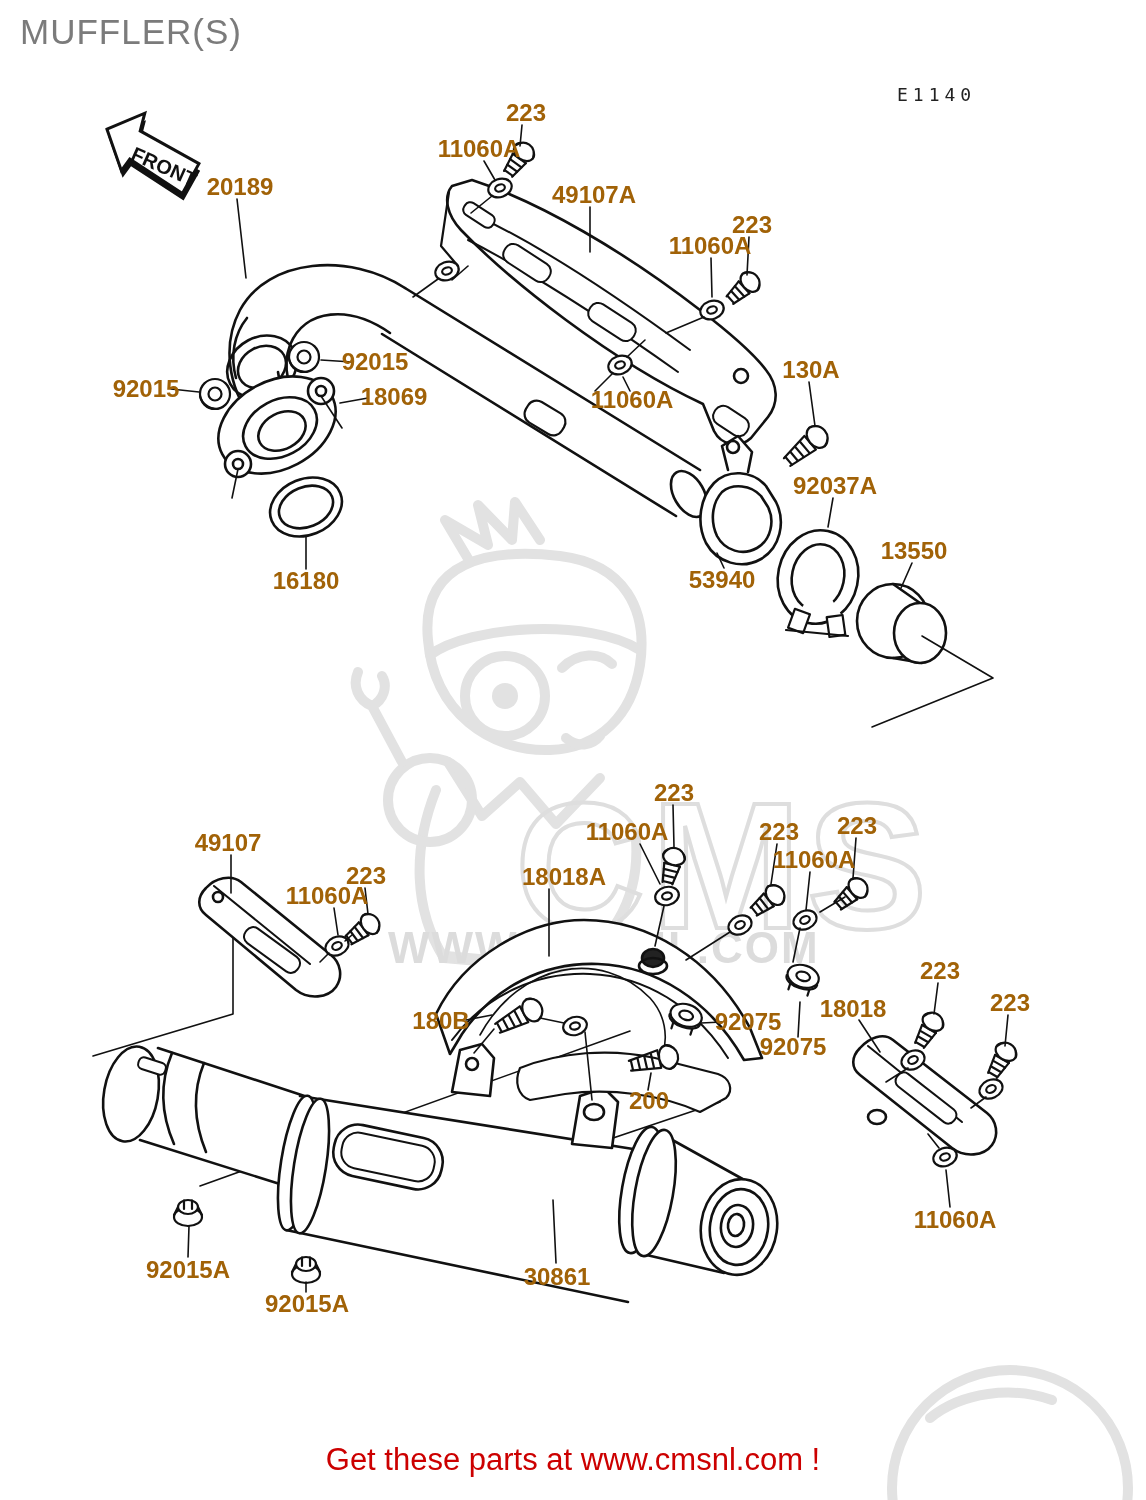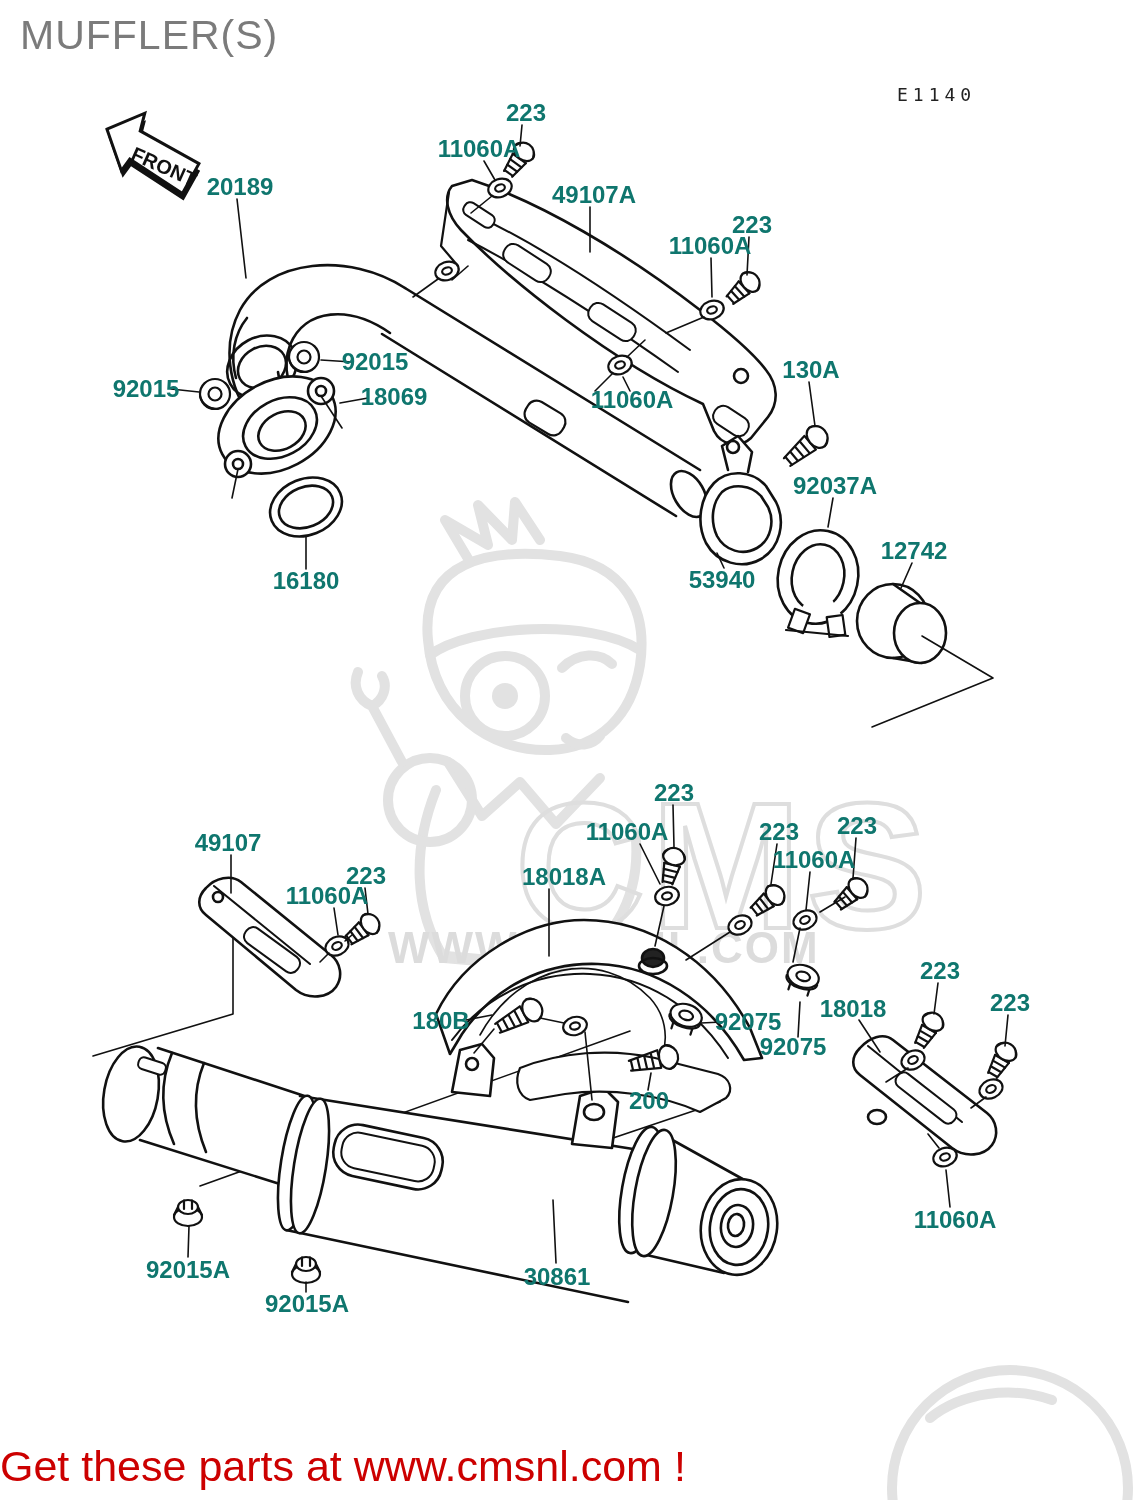--- a/index.html
+++ b/index.html
@@ -1,26 +1,26 @@
 <!DOCTYPE html>
 <html><head>
 <meta charset="utf-8">
 <style>
   html,body{margin:0;padding:0;background:#fff;}
   #stage{position:relative;width:1146px;height:1500px;background:#ffffff;overflow:hidden;
          font-family:"Liberation Sans",sans-serif;}
   #diagram-svg{position:absolute;left:0;top:0;}
-  #page-title{position:absolute;left:20px;top:12px;font-size:41px;color:#7b7b7b;
+  #page-title{position:absolute;left:20px;top:12px;font-size:35px;color:#7b7b7b;
               letter-spacing:1px;font-weight:400;}
   #diagram-code{position:absolute;left:886px;top:84px;font:18px "DejaVu Sans Mono",monospace;
                 letter-spacing:5px;color:#222;margin-left:11px;}
   .plabel{position:absolute;transform:translate(-50%,-50%);font-weight:bold;font-size:24px;
-          color:#0f766e;white-space:nowrap;line-height:1;}
-  #footer-cta{position:absolute;left:0;right:0;top:1442px;text-align:left;
-              font-size:43px;color:#cc0000;cursor:pointer;}
+          color:#a16207;white-space:nowrap;line-height:1;}
+  #footer-cta{position:absolute;left:0;right:0;top:1442px;text-align:center;
+              font-size:31px;color:#cc0000;cursor:pointer;}
 </style>
 </head>
 <body>
 
 <div id="stage">
 
   <svg id="diagram-svg" width="1146" height="1500" viewBox="0 0 1146 1500">
     <defs>
       <g id="washer" stroke="#111" fill="#fff" stroke-width="2.2">
         <ellipse rx="12" ry="9"></ellipse>
@@ -310,21 +310,21 @@
   <div class="plabel" style="left:752px;top:225px">223</div>
   <div class="plabel" style="left:710px;top:246px">11060A</div>
   <div class="plabel" style="left:375px;top:362px">92015</div>
   <div class="plabel" style="left:146px;top:389px">92015</div>
   <div class="plabel" style="left:394px;top:397px">18069</div>
   <div class="plabel" style="left:306px;top:581px">16180</div>
   <div class="plabel" style="left:632px;top:400px">11060A</div>
   <div class="plabel" style="left:811px;top:370px">130A</div>
   <div class="plabel" style="left:835px;top:486px">92037A</div>
   <div class="plabel" style="left:722px;top:580px">53940</div>
-  <div class="plabel" style="left:914px;top:551px">12742</div>
+  <div class="plabel" style="left:914px;top:551px">13550</div>
   <div class="plabel" style="left:228px;top:843px">49107</div>
   <div class="plabel" style="left:366px;top:876px">223</div>
   <div class="plabel" style="left:327px;top:896px">11060A</div>
   <div class="plabel" style="left:674px;top:793px">223</div>
   <div class="plabel" style="left:627px;top:832px">11060A</div>
   <div class="plabel" style="left:564px;top:877px">18018A</div>
   <div class="plabel" style="left:779px;top:832px">223</div>
   <div class="plabel" style="left:814px;top:860px">11060A</div>
   <div class="plabel" style="left:857px;top:826px">223</div>
   <div class="plabel" style="left:748px;top:1022px">92075</div>

